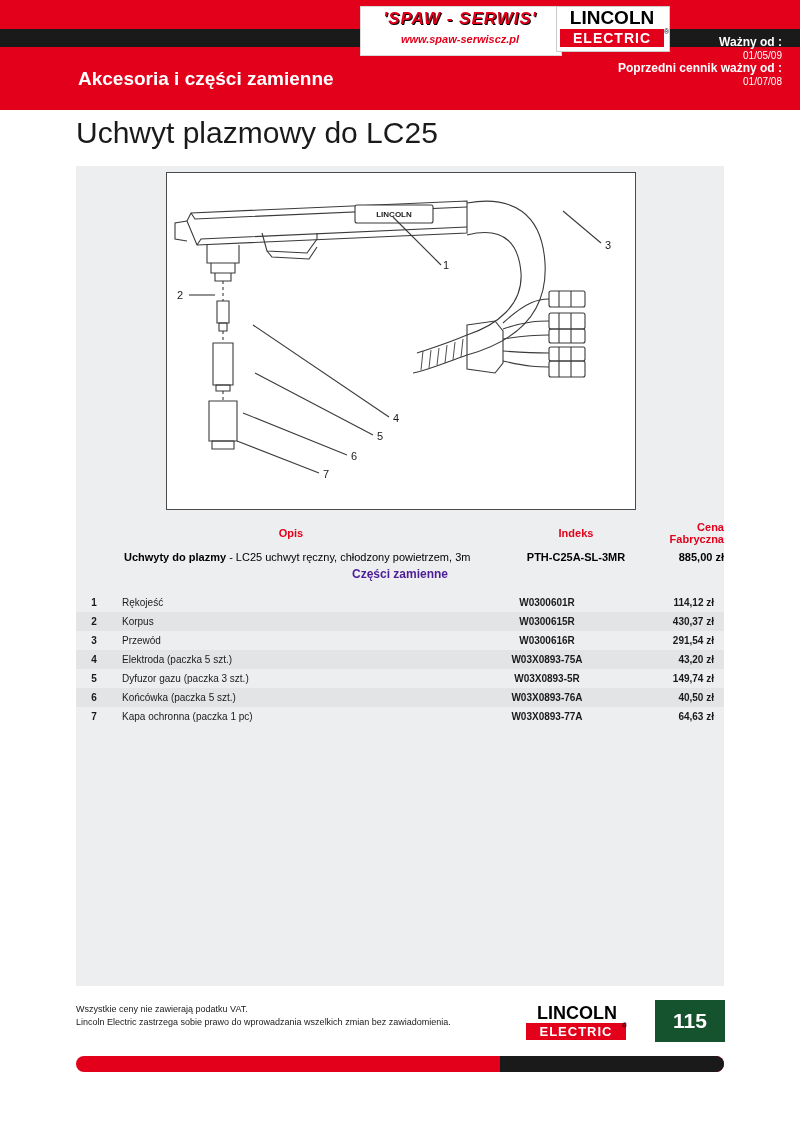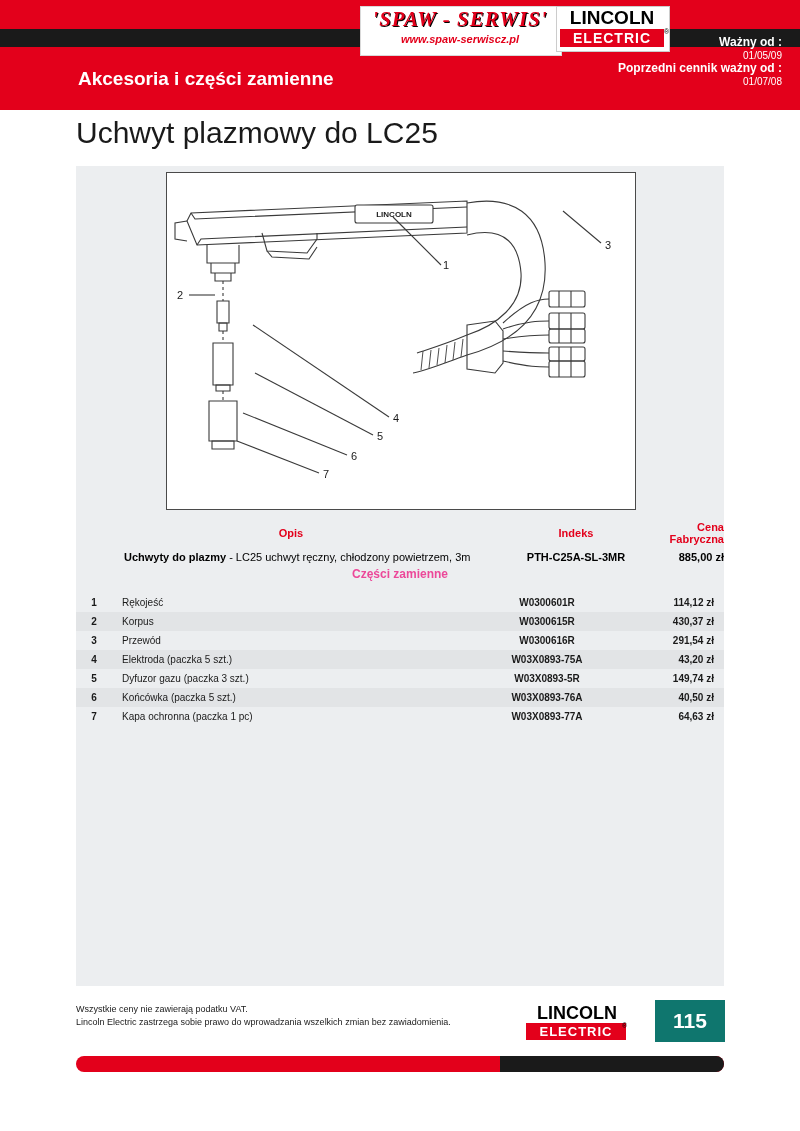--- a/index.html
+++ b/index.html
@@ -43,24 +43,24 @@
     left: 360px; top: 6px;
     width: 200px; height: 48px;
     background: #ffffff;
     border: 1px solid #d9d9d9;
   }
   .spaw-logo {
     position: absolute;
     left: 366px; top: 8px;
     width: 188px; height: 22px;
     text-align: center;
-    font-family: Liberation Serif, serif;
+    font-family: Liberation Sans, sans-serif;
     font-weight: bold;
     font-style: italic;
-    font-size: 21px;
+    font-size: 17px;
     color: #e3001b;
     letter-spacing: 1px;
     line-height: 22px;
     text-shadow: 1px 1px 0 #000;
   }
   .spaw-url {
     position: absolute;
     left: 366px; top: 33px;
     width: 188px;
     text-align: center;
@@ -166,21 +166,21 @@
     color: #000;
   }
   .col-c { text-align: center; }
   .col-r { text-align: right; }
 
   .section-head {
     position: absolute;
     left: 76px; top: 567px;
     width: 648px;
     text-align: center;
-    color: #ec4899;
+    color: #4c1d95;
     font-weight: bold;
     font-size: 12px;
   }
 
   .parts-table {
     position: absolute;
     left: 76px; top: 593px;
     width: 648px;
     border-collapse: collapse;
     font-size: 10px;
@@ -218,21 +218,21 @@
     background: #e3001b; color: #fff; font-weight: bold; font-size: 13px;
     text-align: center; line-height: 17px; letter-spacing: 1px;
   }
   .footer-lincoln .ln-reg {
     position: absolute; left: 99px; top: 20px; font-size: 7px; color: #000;
   }
   .page-num-box {
     position: absolute;
     left: 655px; top: 1000px;
     width: 70px; height: 42px;
-    background: #0f766e;
+    background: #14532d;
     color: #ffffff;
     font-size: 21px;
     font-weight: bold;
     text-align: center;
     line-height: 42px;
   }
   .footer-band {
     position: absolute;
     left: 76px; top: 1056px;
     width: 648px; height: 16px;

